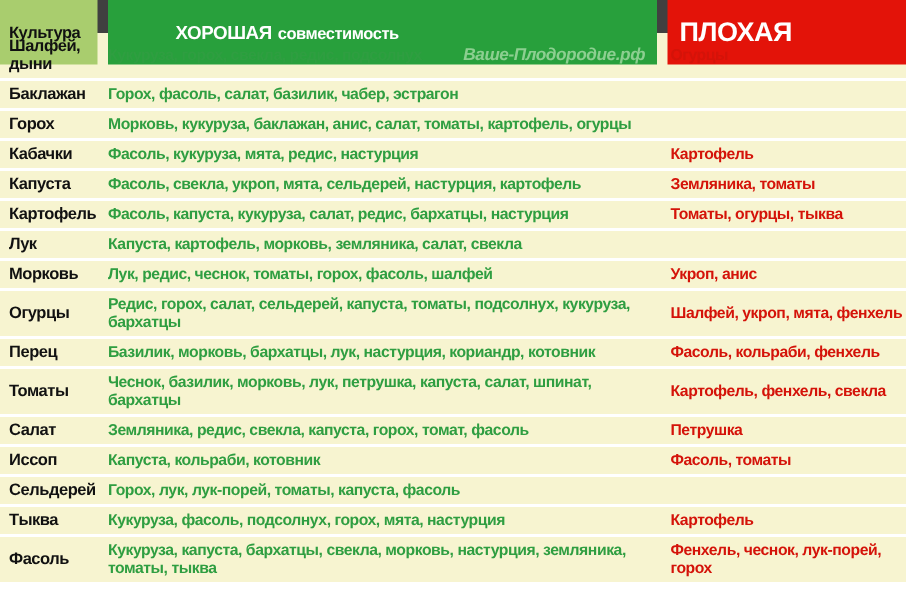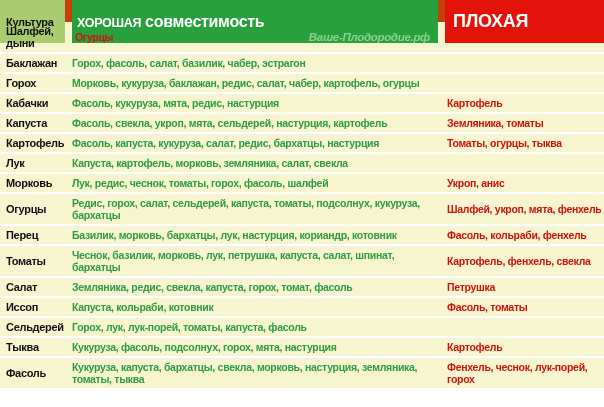--- a/index.html
+++ b/index.html
@@ -11,37 +11,37 @@
     font-family: "Liberation Sans", "DejaVu Sans", sans-serif;
     font-weight: bold;
     letter-spacing: -0.3px;
   }
   
   .hdr {
     display: grid;
     grid-template-columns: 65px 1fr 159px;
     column-gap: 7px;
     height: 22px;
-    background: #c2410c;
+    background: #404040;
   }
   .hdr-cell { display: flex; align-items: center; }
   .hdr-culture {
     background: var(--header_light_green, #a9cd6e);
     color: #111111;
     font-size: 11px;
     padding-left: 6px;
   }
   .hdr-good {
     background: var(--header_green, #28a03c);
     color: #ffffff;
     padding: 0 8px 0 5px;
     justify-content: space-between;
   }
-  .hdr-good .main { font-size: 12.5px; }
-  .hdr-good .sub { font-size: 16px; margin-left: 4px; }
+  .hdr-good .main { font-size: 12.5px; margin-left: 40px; }
+  .hdr-good .sub { font-size: 11px; margin-left: 4px; }
   .hdr-watermark {
     font-style: italic;
     font-size: 11.5px;
     color: var(--watermark_green, #8ccf90);
     white-space: nowrap;
     margin-top: 31px;
   }
   .hdr-bad {
     background: var(--header_red, #e31309);
     color: #ffffff;
@@ -78,30 +78,31 @@
       <span>
         <span class="main">ХОРОШАЯ</span><span class="sub">совместимость</span>
       </span>
       <span class="hdr-watermark">Ваше-Плодородие.рф</span>
     </div>
     <div class="hdr-cell hdr-bad">ПЛОХАЯ</div>
   </div>
 
   <div class="row">
     <div class="cell c-name">Шалфей, дыни</div>
+    <div class="cell c-good">Кукуруза, горох, свекла, редис, подсолнух</div>
     <div class="cell c-bad">Огурцы</div>
   </div>
   <div class="row">
     <div class="cell c-name">Баклажан</div>
     <div class="cell c-good">Горох, фасоль, салат, базилик, чабер, эстрагон</div>
     <div class="cell c-bad"></div>
   </div>
   <div class="row">
     <div class="cell c-name">Горох</div>
-    <div class="cell c-good">Морковь, кукуруза, баклажан, редис, салат, чабер, картофель, огурцы</div>
+    <div class="cell c-good">Морковь, кукуруза, баклажан, анис, салат, томаты, картофель, огурцы</div>
   </div>
   <div class="row">
     <div class="cell c-name">Кабачки</div>
     <div class="cell c-good">Фасоль, кукуруза, мята, редис, настурция</div>
     <div class="cell c-bad">Картофель</div>
   </div>
   <div class="row">
     <div class="cell c-name">Капуста</div>
     <div class="cell c-good">Фасоль, свекла, укроп, мята, сельдерей, настурция, картофель</div>
     <div class="cell c-bad">Земляника, томаты</div>

